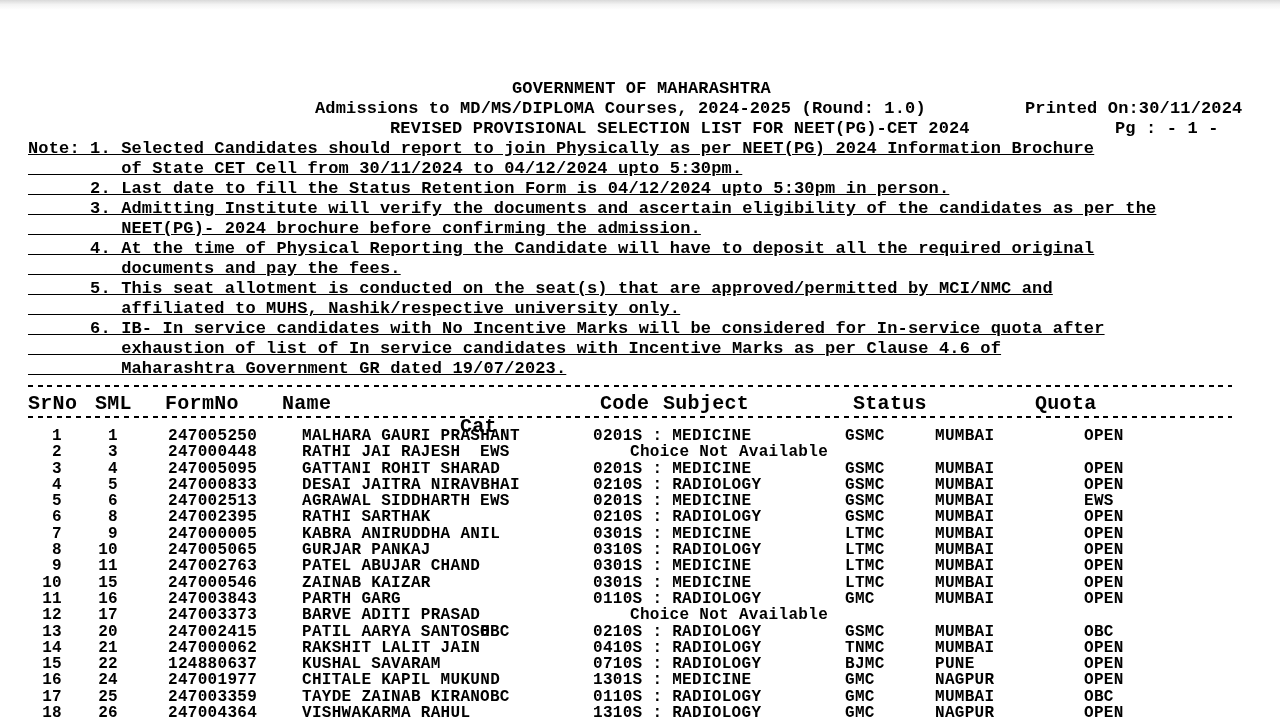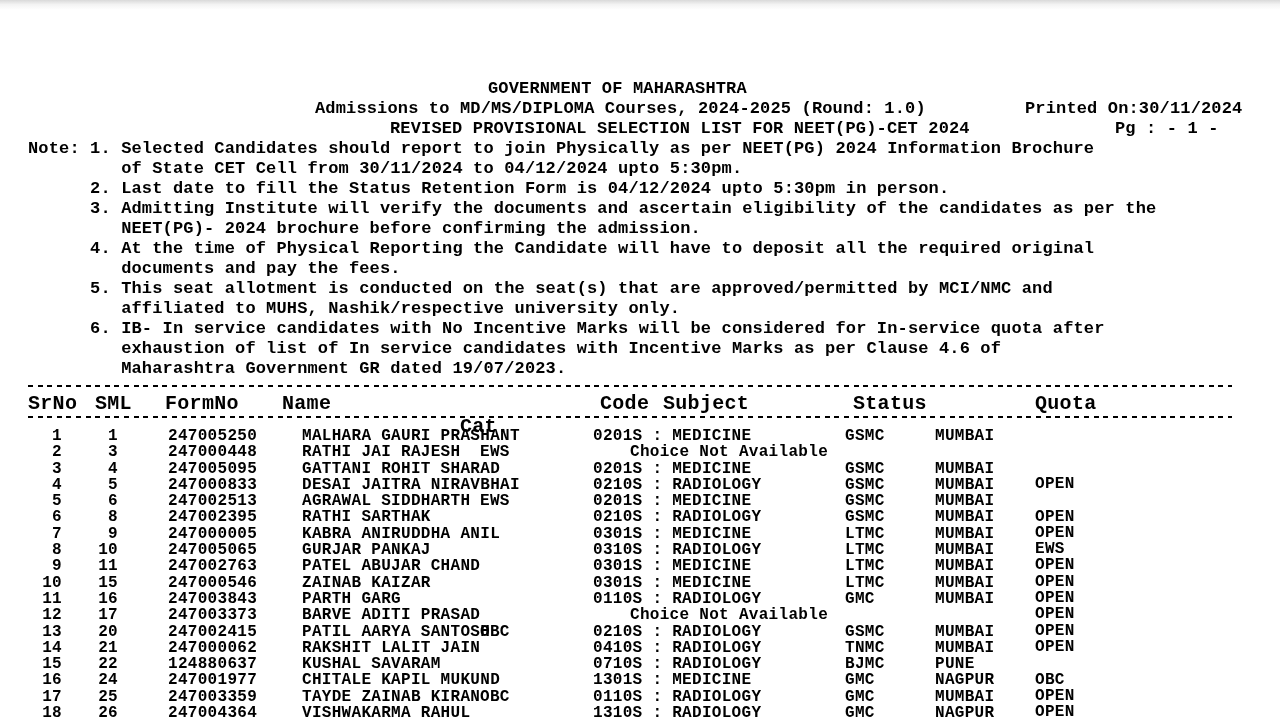--- a/index.html
+++ b/index.html
@@ -24,21 +24,21 @@
     white-space:pre;
   }
   .notes-block{
     position:absolute;
     left:28px;top:139px;
     font-size:17px;
     line-height:20px;
     letter-spacing:0.15px;
     white-space:pre;
   }
-  .notes-block div{height:20px;}
+  .notes-block div{height:20px;text-decoration:underline;}
   .dashline{
     position:absolute;
     left:28px;width:1204px;height:2px;
     background:repeating-linear-gradient(90deg,#000 0 5px,transparent 5px 9.6px);
   }
   .thead{position:absolute;left:0;top:395px;width:1280px;height:17px;}
   .thead span{
     position:absolute;
     font-size:20px;line-height:17px;letter-spacing:0.3px;white-space:pre;
   }
@@ -50,37 +50,37 @@
   }
   .c-sr{left:28px;width:34px;text-align:right;}
   .c-sml{left:68px;width:50px;text-align:right;}
   .c-form{left:168px;}
   .c-name{left:282px;margin-left:20px;}
   .c-cat{left:480px;}
   .c-codesubj{left:593px;}
   .c-choice{left:630px;}
   .c-college{left:845px;text-align:right;}
   .c-city{left:935px;}
-  .c-quota{left:1035px;margin-top:48px;}
+  .c-quota{left:1084px;}
   .h-srno{left:28px;}
   .h-sml{left:95px;}
   .h-formno{left:165px;}
   .h-name{left:282px;}
   .h-cat{left:460px;margin-top:23px;}
   .h-code{left:600px;}
   .h-subject{left:663px;}
   .h-college{left:853px;}
   .h-quota{left:1035px;}
 </style>
 </head>
 <body>
 
 <div class="top-fade"></div>
 
-<div class="doc-text" style="left:488px;top:79px;">GOVERNMENT OF MAHARASHTRA</div>
+<div class="doc-text" style="left:512px;top:79px;">GOVERNMENT OF MAHARASHTRA</div>
 <div class="doc-text" style="left:315px;top:99px;">Admissions to MD/MS/DIPLOMA Courses, 2024-2025 (Round: 1.0)</div>
 <div class="doc-text" style="left:1025px;top:99px;">Printed On:30/11/2024</div>
 <div class="doc-text" style="left:390px;top:119px;">REVISED PROVISIONAL SELECTION LIST FOR NEET(PG)-CET 2024</div>
 <div class="doc-text" style="left:1115px;top:119px;">Pg : - 1 -</div>
 
 <div class="notes-block" id="notes-block"><div>Note: 1. Selected Candidates should report to join Physically as per NEET(PG) 2024 Information Brochure</div><div>         of State CET Cell from 30/11/2024 to 04/12/2024 upto 5:30pm.</div><div>      2. Last date to fill the Status Retention Form is 04/12/2024 upto 5:30pm in person.</div><div>      3. Admitting Institute will verify the documents and ascertain eligibility of the candidates as per the</div><div>         NEET(PG)- 2024 brochure before confirming the admission.</div><div>      4. At the time of Physical Reporting the Candidate will have to deposit all the required original</div><div>         documents and pay the fees.</div><div>      5. This seat allotment is conducted on the seat(s) that are approved/permitted by MCI/NMC and</div><div>         affiliated to MUHS, Nashik/respective university only.</div><div>      6. IB- In service candidates with No Incentive Marks will be considered for In-service quota after</div><div>         exhaustion of list of In service candidates with Incentive Marks as per Clause 4.6 of</div><div>         Maharashtra Government GR dated 19/07/2023.</div></div>
 
 <div class="dashline" style="top:385px;"></div>
 
 <div class="thead">

